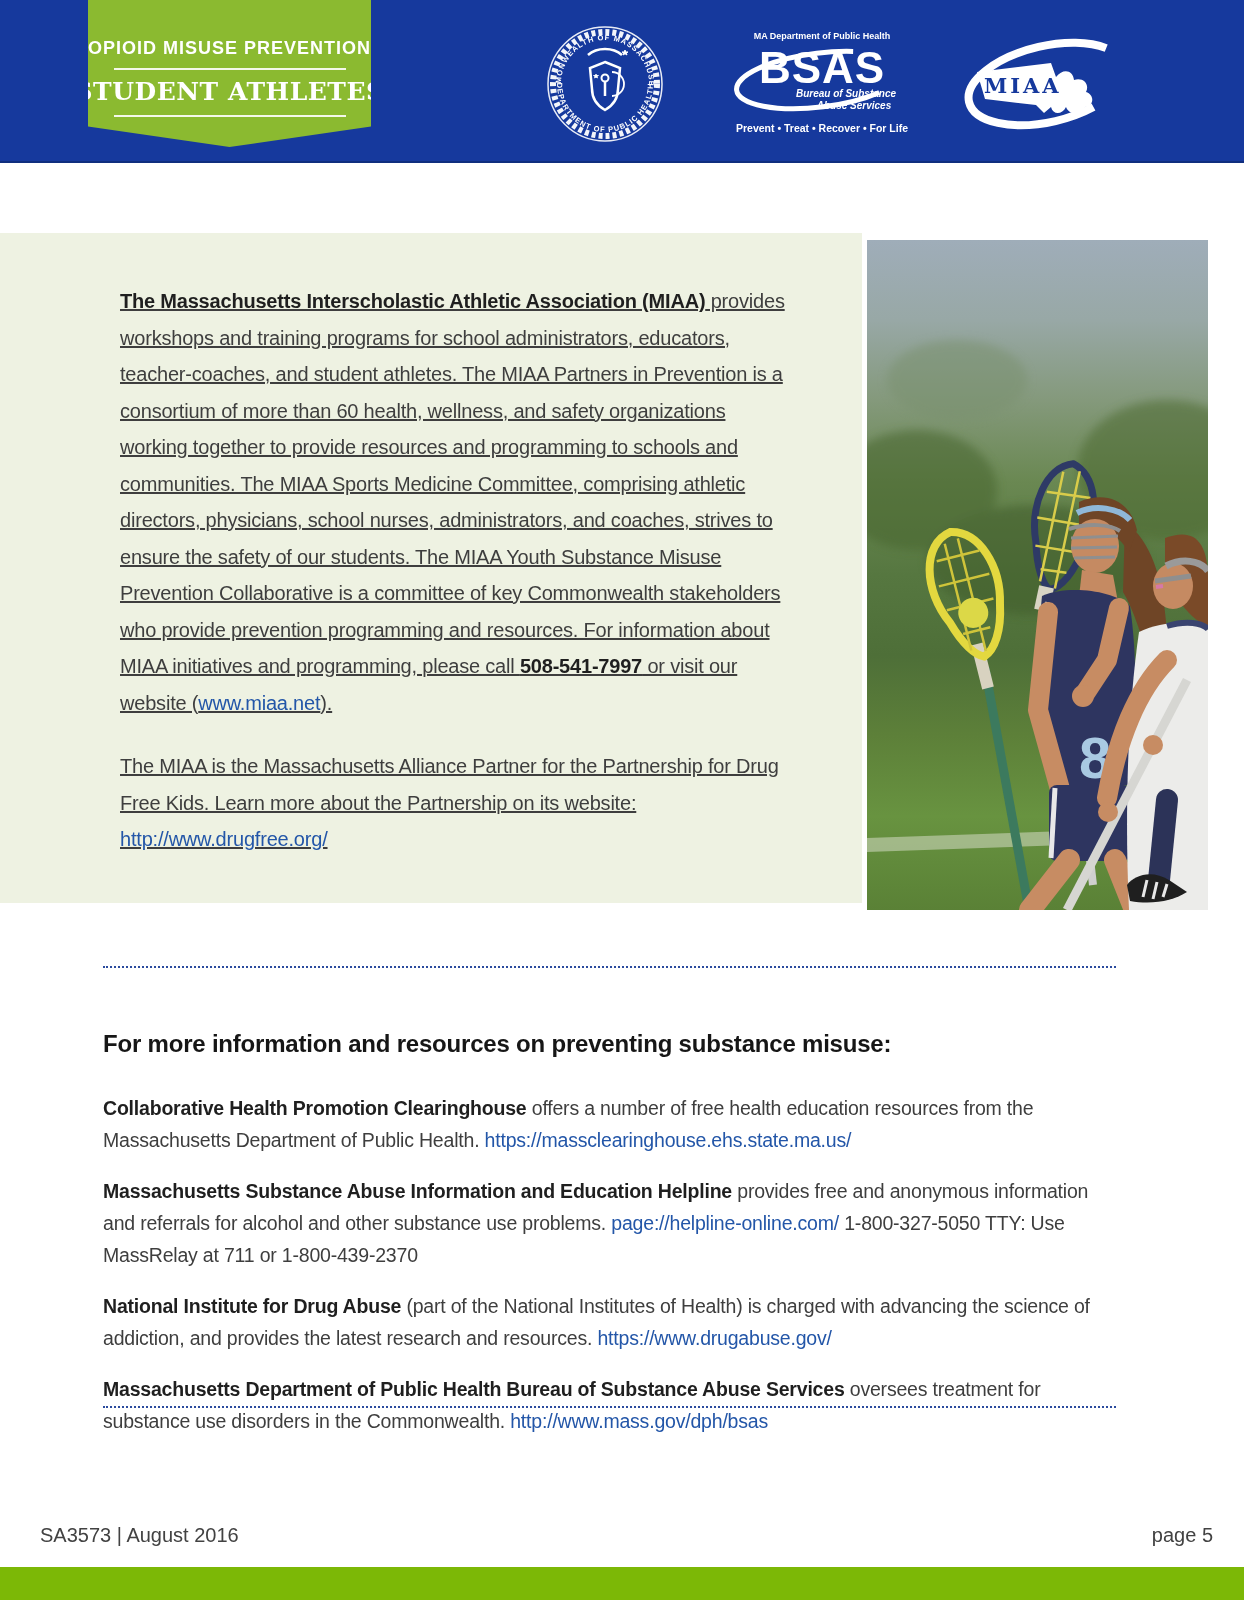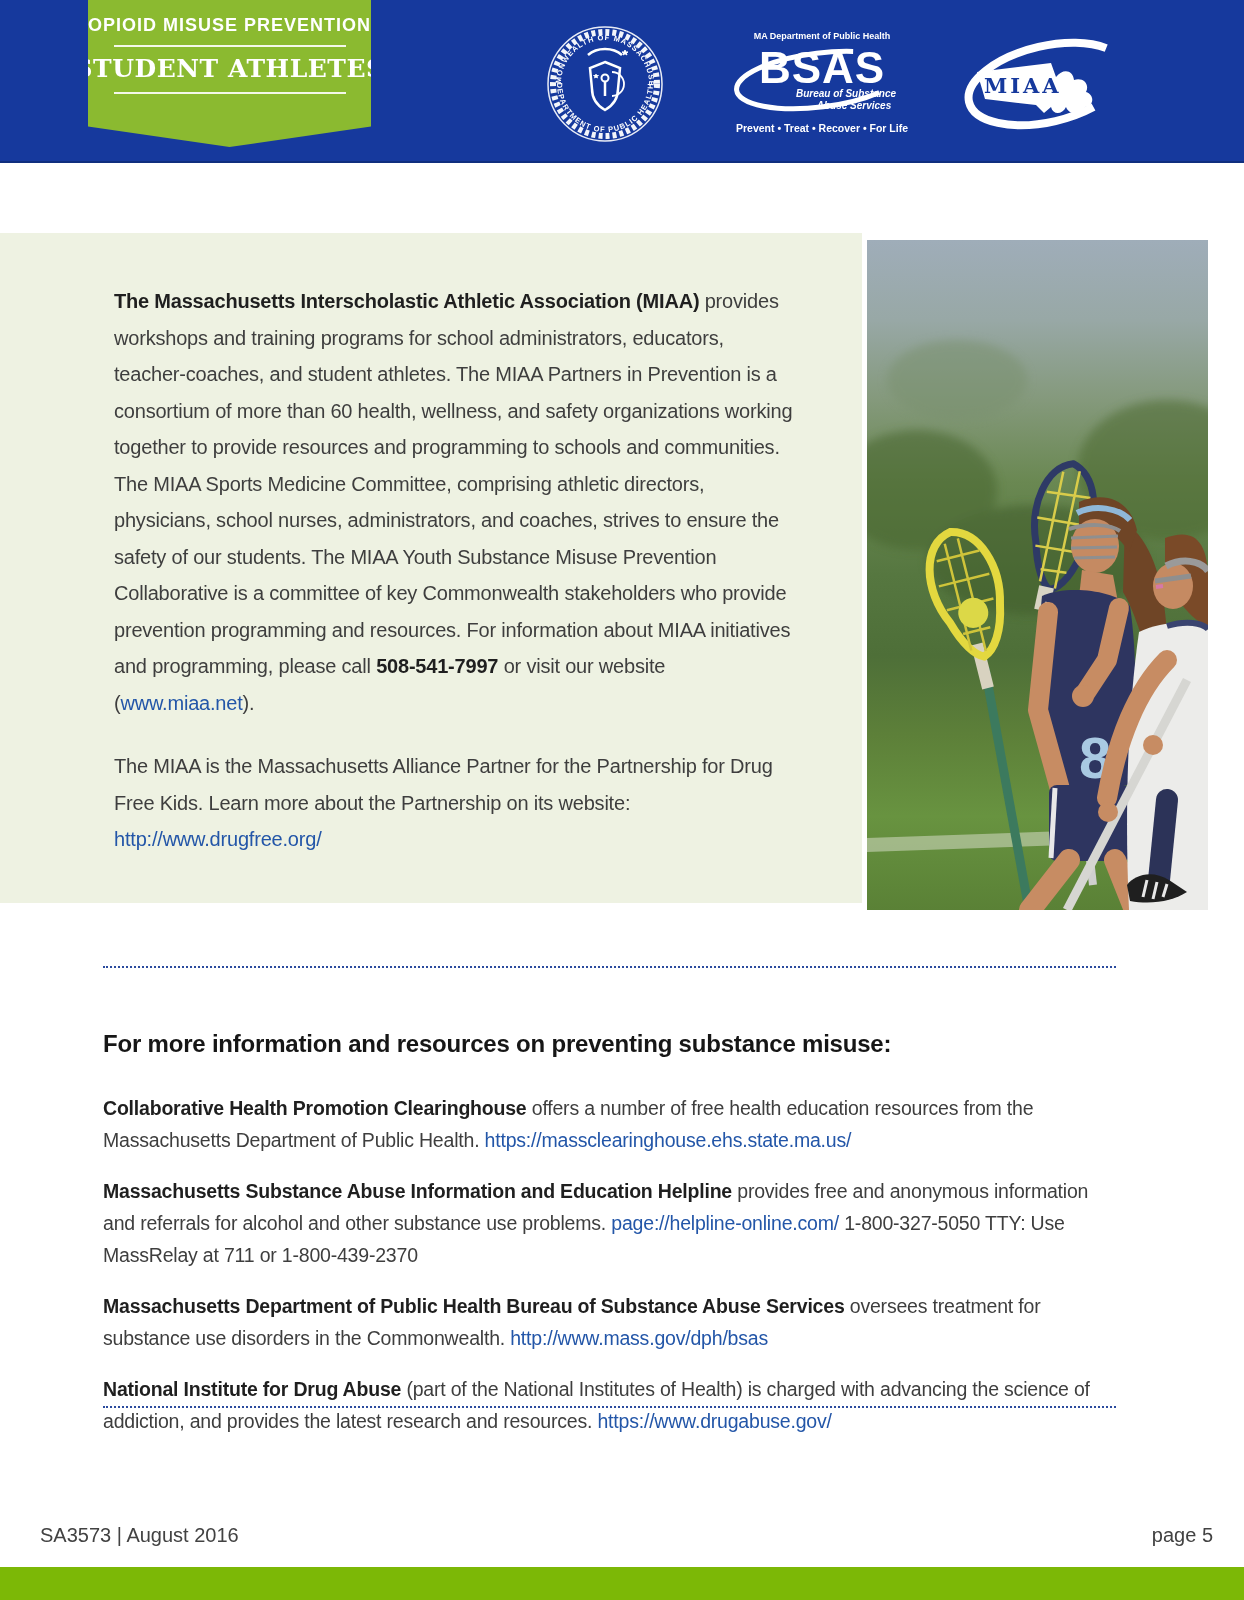--- a/index.html
+++ b/index.html
@@ -4,36 +4,36 @@
 <style>
   html,body{margin:0;padding:0;background:#888;}
   .page{position:relative;width:1244px;height:1600px;margin:0 auto;background:#ffffff;
         font-family:"Liberation Sans",sans-serif;overflow:hidden;}
 
   
   .topbar{position:absolute;left:0;top:0;width:1244px;height:161px;background:#16399d;
           border-bottom:2px solid #102e7e;}
   .ribbon{position:absolute;left:88px;top:0;width:283px;height:147px;background:#8bba30;
           clip-path:polygon(0 0,100% 0,100% 86%,50% 100%,0 86%);
-          display:flex;flex-direction:column;align-items:center;padding-top:15px;box-sizing:border-box;}
+          display:flex;flex-direction:column;align-items:center;padding-top:38px;box-sizing:border-box;}
   .ribbon-line1{color:#ffffff;font-size:18px;font-weight:600;letter-spacing:1px;white-space:nowrap;}
   .ribbon-rule{width:232px;height:2px;background:rgba(255,255,255,.9);margin:9px 0 7px 0;}
   .ribbon-rule2{margin-top:9px;}
   .ribbon-line2{color:#ffffff;font-family:"DejaVu Serif",serif;font-weight:bold;font-size:25px;
                 letter-spacing:.5px;white-space:nowrap;}
   .logo{position:absolute;}
   .logo-seal{left:545px;top:22px;}
   .logo-bsas{left:732px;top:26px;}
   .logo-miaa{left:957px;top:32px;}
 
   
   .panel{position:absolute;left:0;top:233px;width:862px;height:670px;background:#eef2e2;}
   .intro{position:absolute;left:103px;top:283px;width:694px;font-size:20px;line-height:36.5px;
          color:#3e3e3e;letter-spacing:-0.2px;}
-  .intro p{margin:0 0 27px 11px;}
+  .intro p{margin:0 0 27px 17px;text-decoration:underline;}
   .seg-b{font-weight:bold;color:#1f1f1f;}
   .seg-n{}
   a.lnk{color:#2356a8;text-decoration:none;cursor:pointer;}
 
   
   .photo{position:absolute;left:867px;top:240px;width:341px;height:670px;overflow:hidden;}
   .photo svg{display:block;}
 
   
   .dotted{position:absolute;left:103px;width:1013px;border-top:2.6px dotted #2b4b9e;height:0;}
@@ -200,22 +200,22 @@
       </g>
     </svg>
   </div>
 
   <div class="dotted dotted-1"></div>
 
   <div class="lower">
     <h2>For more information and resources on preventing substance misuse:</h2>
     <p><span class="seg-b">Collaborative Health Promotion Clearinghouse</span><span class="seg-n"> offers a number of free health education resources from the Massachusetts Department of Public Health. </span><a class="lnk" href="#">https://massclearinghouse.ehs.state.ma.us/</a></p>
     <p><span class="seg-b">Massachusetts Substance Abuse Information and Education Helpline</span><span class="seg-n"> provides free and anonymous information and referrals for alcohol and other substance use problems. </span><a class="lnk" href="#">page://helpline-online.com/</a><span class="seg-n"> 1-800-327-5050 TTY: Use MassRelay at 711 or 1-800-439-2370</span></p>
+    <p><span class="seg-b">National Institute for Drug Abuse</span><span class="seg-n"> (part of the National Institutes of Health) is charged with advancing the science of addiction, and provides the latest research and resources. </span><a class="lnk" href="#">https://www.drugabuse.gov/</a></p>
     <p><span class="seg-b">Massachusetts Department of Public Health Bureau of Substance Abuse Services</span><span class="seg-n"> oversees treatment for substance use disorders in the Commonwealth. </span><a class="lnk" href="#">http://www.mass.gov/dph/bsas</a></p>
-    <p><span class="seg-b">National Institute for Drug Abuse</span><span class="seg-n"> (part of the National Institutes of Health) is charged with advancing the science of addiction, and provides the latest research and resources. </span><a class="lnk" href="#">https://www.drugabuse.gov/</a></p>
   </div>
 
   <div class="dotted dotted-2"></div>
 
   <div class="footer">
     <span>SA3573  |  August 2016</span>
     <span>page 5</span>
   </div>
   <div class="bottombar"></div>
 

